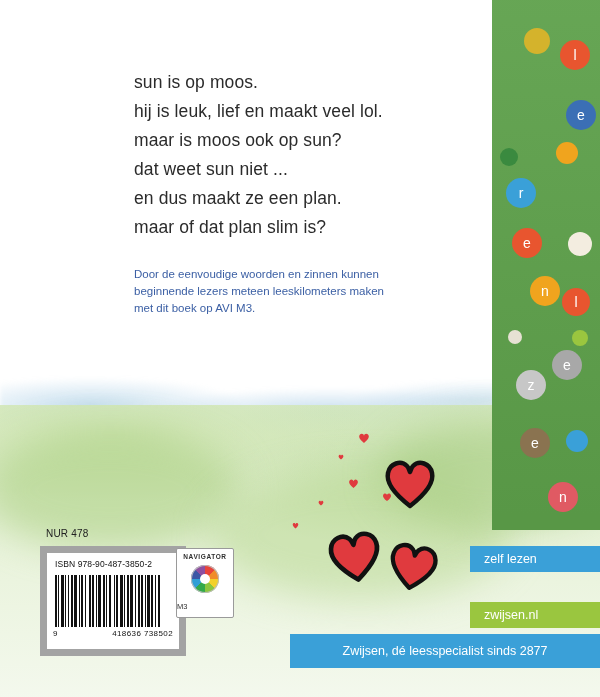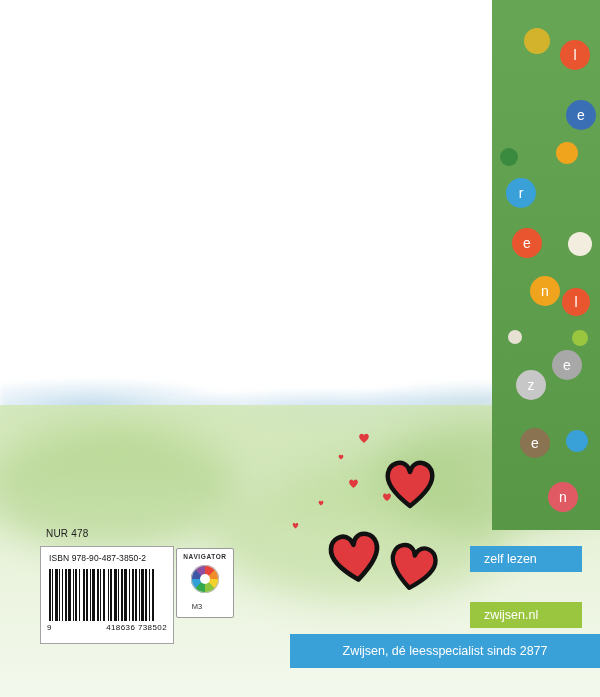--- a/index.html
+++ b/index.html
@@ -120,21 +120,21 @@
     color: #222;
     letter-spacing: 0.2px;
   }
   .isbn-box {
     position: absolute;
     left: 40px;
     top: 546px;
     width: 132px;
     height: 96px;
     background: #ffffff;
-    border: 1px solid #a3a3a3;
+    border: 7px solid #a3a3a3;
   }
   .isbn-text {
     position: absolute;
     left: 8px;
     top: 6px;
     font-size: 8.5px;
     color: #111;
     letter-spacing: 0.1px;
   }
   .barcode {
@@ -202,30 +202,30 @@
     position: absolute;
     left: 9px; top: 9px;
     width: 10px; height: 10px;
     background: #ffffff;
     border-radius: 50%;
   }
   .nav-level {
     position: absolute;
     left: 0; right: 16px;
     bottom: 6px;
-    text-align: center;
+    text-align: left;
     font-size: 7.5px;
     color: #2f2f2f;
   }
 
   
   .tag {
     position: absolute;
     left: 470px;
-    width: 112px;
+    width: 130px;
     height: 26px;
     display: flex;
     align-items: center;
     padding-left: 14px;
     box-sizing: border-box;
     color: #ffffff;
     font-size: 12.5px;
   }
   .tag-blue   { background: #3aa0d8; top: 546px; }
   .tag-yellow { background: #f0b323; top: 574px; }
@@ -291,22 +291,33 @@
   <div class="dot" style="left:516px; top:370px; width:30px; height:30px; background:#c7c7c7;">
     <span>z</span>
   </div>
   <div class="dot" style="left:520px; top:428px; width:30px; height:30px; background:#8a7350;">
     <span>e</span>
   </div>
   <div class="dot" style="left:548px; top:482px; width:30px; height:30px; background:#e05a63;">
     <span>n</span>
   </div>
 
+  <div class="poem">
+    <div>sun is op moos.</div>
+    <div>hij is leuk, lief en maakt veel lol.</div>
+    <div>maar is moos ook op sun?</div>
+    <div>dat weet sun niet ...</div>
+    <div>en dus maakt ze een plan.</div>
+    <div>maar of dat plan slim is?</div>
+  </div>
 
   <div class="blurb">
+    <div>Door de eenvoudige woorden en zinnen kunnen</div>
+    <div>beginnende lezers meteen leeskilometers maken</div>
+    <div>met dit boek op AVI M3.</div>
   </div>
 
   <svg class="heart" style="left:382px; top:456px;" width="56" height="54" viewBox="0 0 56 54">
     <path d="M28 50 C10 36 4 26 6 17 C8 7 19 4 25 10 C27 12 27 14 28 16 C29 14 29 12 31 10 C37 4 48 7 50 17 C52 26 46 36 28 50 Z" fill="#e03a3e" stroke="#111111" stroke-width="4.5" stroke-linejoin="round"></path>
   </svg>
   <svg class="heart" style="left:326px; top:528px; transform: rotate(-8deg);" width="58" height="56" viewBox="0 0 56 54">
     <path d="M28 50 C10 36 4 26 6 17 C8 7 19 4 25 10 C27 12 27 14 28 16 C29 14 29 12 31 10 C37 4 48 7 50 17 C52 26 46 36 28 50 Z" fill="#e03a3e" stroke="#111111" stroke-width="4.5" stroke-linejoin="round"></path>
   </svg>
   <svg class="heart" style="left:386px; top:540px; transform: rotate(10deg);" width="54" height="52" viewBox="0 0 56 54">
     <path d="M28 50 C10 36 4 26 6 17 C8 7 19 4 25 10 C27 12 27 14 28 16 C29 14 29 12 31 10 C37 4 48 7 50 17 C52 26 46 36 28 50 Z" fill="#e03a3e" stroke="#111111" stroke-width="4.5" stroke-linejoin="round"></path>

